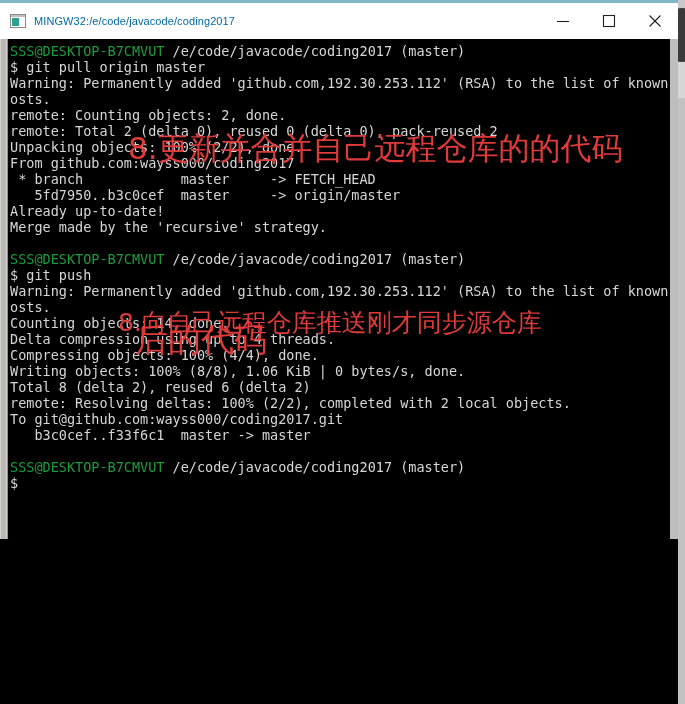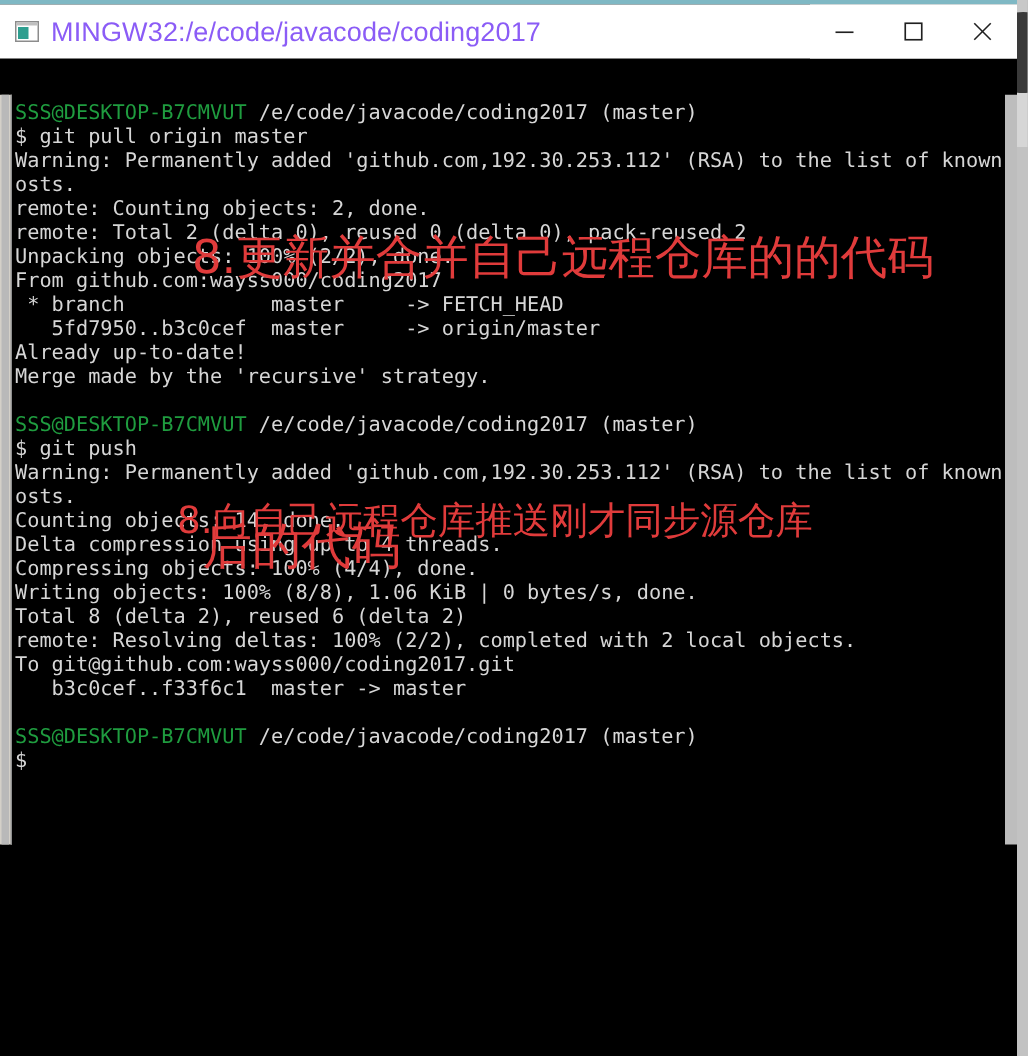--- a/index.html
+++ b/index.html
@@ -102,22 +102,22 @@
   #title-icon .icon-bar {
     position: absolute;
     left: 0px;
     top: 0px;
     width: 14px;
     height: 2px;
     background: #bfbfbf;
   }
   #title-text {
     font-family: "Liberation Sans", sans-serif;
-    font-size: 18px;
-    color: #8b5cf6;
+    font-size: 11px;
+    color: #0369a1;
     white-space: nowrap;
     letter-spacing: 0.1px;
   }
   #window-controls {
     margin-left: auto;
     display: flex;
     align-items: center;
     height: 36px;
   }
   .winbtn {
@@ -132,21 +132,20 @@
 
   
   #terminal {
     position: absolute;
     left: 0;
     top: 39px;
     width: 678px;
     height: 500px;
     background: #000000;
     overflow: hidden;
-    margin-top: 24px;
   }
 
   
   #left-scrollbar {
     position: absolute;
     left: 0;
     top: 0;
     width: 8px;
     height: 665px;
     background: #d4d0c8;

